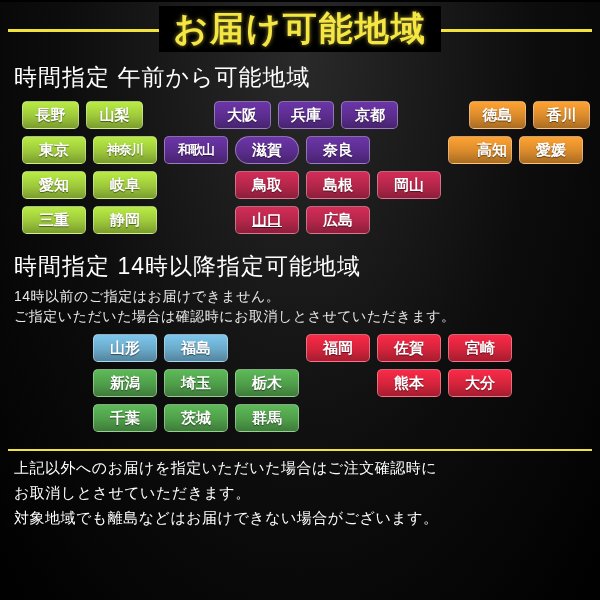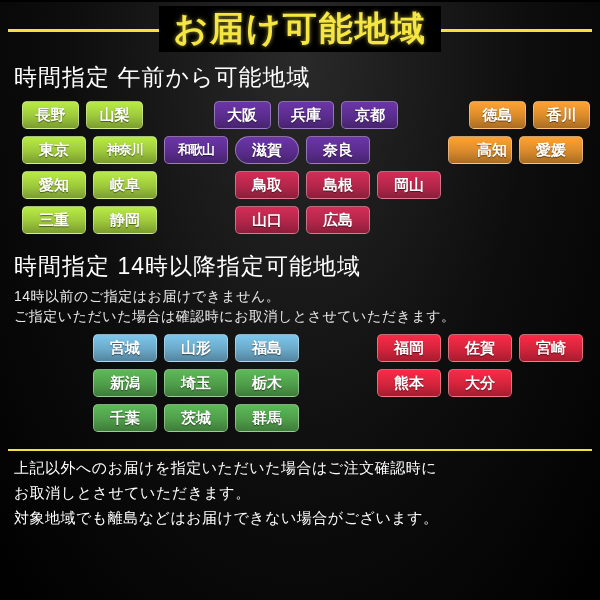--- a/index.html
+++ b/index.html
@@ -129,35 +129,34 @@
         <div class="pill" style="background: linear-gradient(rgb(185, 236, 70) 0%, rgb(157, 200, 59) 55%, rgb(122, 156, 46) 100%);">岐阜</div>
         <div class="spacer"></div>
         <div class="pill" style="background: linear-gradient(rgb(211, 45, 87) 0%, rgb(179, 38, 74) 55%, rgb(140, 30, 58) 100%);">鳥取</div>
         <div class="pill" style="background: linear-gradient(rgb(211, 45, 87) 0%, rgb(179, 38, 74) 55%, rgb(140, 30, 58) 100%);">島根</div>
         <div class="pill" style="background: linear-gradient(rgb(211, 45, 87) 0%, rgb(179, 38, 74) 55%, rgb(140, 30, 58) 100%);">岡山</div>
       </div>
     <div class="row" id="am-r3">
         <div class="pill" style="background: linear-gradient(rgb(185, 236, 70) 0%, rgb(157, 200, 59) 55%, rgb(122, 156, 46) 100%);">三重</div>
         <div class="pill" style="background: linear-gradient(rgb(185, 236, 70) 0%, rgb(157, 200, 59) 55%, rgb(122, 156, 46) 100%);">静岡</div>
         <div class="spacer"></div>
-        <div class="pill" style="background: linear-gradient(rgb(211, 45, 87) 0%, rgb(179, 38, 74) 55%, rgb(140, 30, 58) 100%);">山口</div>
+        <div class="pill" style="background: linear-gradient(rgb(211, 45, 87) 0%, rgb(179, 38, 74) 55%, rgb(140, 30, 58) 100%); text-decoration: underline;">山口</div>
         <div class="pill" style="background: linear-gradient(rgb(211, 45, 87) 0%, rgb(179, 38, 74) 55%, rgb(140, 30, 58) 100%);">広島</div>
       </div>
   </div>
 
   <div class="sec2-wrap">
     <div class="section-head">時間指定 14時以降指定可能地域</div>
     <div class="note">14時以前のご指定はお届けできません。</div>
     <div class="note">ご指定いただいた場合は確認時にお取消しとさせていただきます。</div>
   </div>
 
   <div class="grid-block" style="padding-top:6px;">
     <div class="row" id="pm-r0">
         <div class="spacer"></div>
-        <div class="pill" style="background: linear-gradient(rgb(125, 199, 237) 0%, rgb(106, 169, 201) 55%, rgb(83, 132, 157) 100%);">宮城</div>
         <div class="pill" style="background: linear-gradient(rgb(125, 199, 237) 0%, rgb(106, 169, 201) 55%, rgb(83, 132, 157) 100%);">山形</div>
         <div class="pill" style="background: linear-gradient(rgb(125, 199, 237) 0%, rgb(106, 169, 201) 55%, rgb(83, 132, 157) 100%);">福島</div>
         <div class="spacer"></div>
         <div class="pill" style="background: linear-gradient(rgb(250, 42, 71) 0%, rgb(212, 36, 60) 55%, rgb(165, 28, 47) 100%);">福岡</div>
         <div class="pill" style="background: linear-gradient(rgb(250, 42, 71) 0%, rgb(212, 36, 60) 55%, rgb(165, 28, 47) 100%);">佐賀</div>
         <div class="pill" style="background: linear-gradient(rgb(250, 42, 71) 0%, rgb(212, 36, 60) 55%, rgb(165, 28, 47) 100%);">宮崎</div>
       </div>
     <div class="row" id="pm-r1">
         <div class="spacer"></div>
         <div class="pill" style="background: linear-gradient(rgb(93, 186, 87) 0%, rgb(79, 158, 74) 55%, rgb(62, 123, 58) 100%);">新潟</div>

